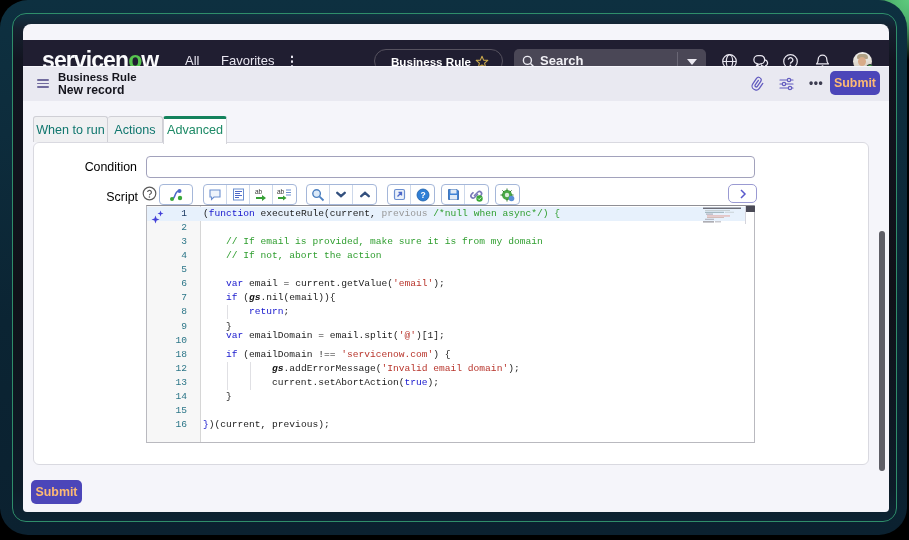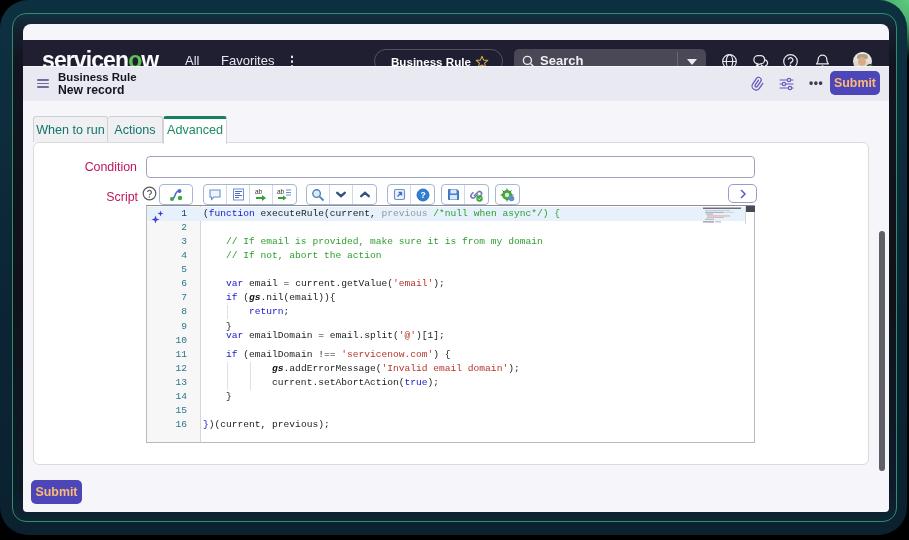--- a/index.html
+++ b/index.html
@@ -50,21 +50,21 @@
 .tabs { position:absolute; left:10px; top:92px; height:27px; }
 .tab { position:absolute; top:0; height:26px; background:#f0f0f2; border:1px solid #cfcfd5; border-bottom:none;
   font-size:12.6px; color:#0f766e; text-align:center; line-height:26px; border-radius:3px 3px 0 0; }
 .tabA { left:0px; width:75px; }
 .tabB { left:75px; width:55px; border-left:none; }
 .tabC { left:130px; width:64px; background:#fff; border-color:#d4d4da; border-top:3.5px solid #13825c;
   color:#1d8a66; height:28px; z-index:3; line-height:23px; }
 
 .card { position:absolute; left:10px; top:118px; width:836px; height:323px; background:#fff;
   border:1px solid #d9d9e0; border-radius:6px; }
-.lbl { position:absolute; text-align:right; font-size:12.4px; color:#be185d; }
+.lbl { position:absolute; text-align:right; font-size:12.4px; color:#000000; }
 .lbl-cond { left:0px; top:17px; width:103px; }
 .lbl-script { left:0px; top:47px; width:104px; }
 .cond-input { position:absolute; left:112px; top:13px; width:609px; height:22px; border:1px solid #a2a2bc; border-radius:4px; background:#fff; }
 
 .tbar { position:absolute; left:0px; top:41px; width:836px; height:22px; }
 .tb-help { position:absolute; left:108px; top:2px; width:15px; height:15px; }
 .tgrp { position:absolute; top:0px; height:21px; background:#fff; border:1px solid #a5b7d9; border-radius:4px; display:flex; }
 .tbtn { width:23px; height:19px; display:flex; align-items:center; justify-content:center; border-right:1px solid #cdd8ea; }
 .tbtn:last-child { border-right:none; }
 .tb-right { position:absolute; left:694px; top:41px; width:29px; height:19px; border:1px solid #9a9ad2; border-radius:5px; background:#fff; display:flex; align-items:center; justify-content:center; }
@@ -302,21 +302,21 @@
         <div class="lnum" style="top:0.5px; color:#1e3c64;">1</div>
         <div class="lnum" style="top:14.63px;">2</div>
         <div class="lnum" style="top:28.76px;">3</div>
         <div class="lnum" style="top:42.89px;">4</div>
         <div class="lnum" style="top:57.02px;">5</div>
         <div class="lnum" style="top:71.15px;">6</div>
         <div class="lnum" style="top:85.28px;">7</div>
         <div class="lnum" style="top:99.41px;">8</div>
         <div class="lnum" style="top:113.54px;">9</div>
         <div class="lnum" style="top:127.67px;">10</div>
-        <div class="lnum" style="top:141.8px;">11</div>
+        <div class="lnum" style="top:141.8px;">18</div>
         <div class="lnum" style="top:155.93px;">12</div>
         <div class="lnum" style="top:170.06px;">13</div>
         <div class="lnum" style="top:184.19px;">14</div>
         <div class="lnum" style="top:198.32px;">15</div>
         <div class="lnum" style="top:212.45px;">16</div>
         <div class="codeline" style="top:0.5px;">(<span class="kw">function</span> executeRule(current, <span class="gy">previous</span> <span class="cm">/*null when async*/) {</span></div>
         <div class="codeline" style="top:28.76px;"><span class="cm">    // If email is provided, make sure it is from my domain</span></div>
         <div class="codeline" style="top:42.89px;"><span class="cm">    // If not, abort the action</span></div>
         <div class="codeline" style="top:71.15px;">    <span class="kw">var</span> email = current.getValue(<span class="st">'email'</span>);</div>
         <div class="codeline" style="top:85.28px;">    <span class="kw">if</span> (<span class="gsb">gs</span>.nil(email)){</div>

